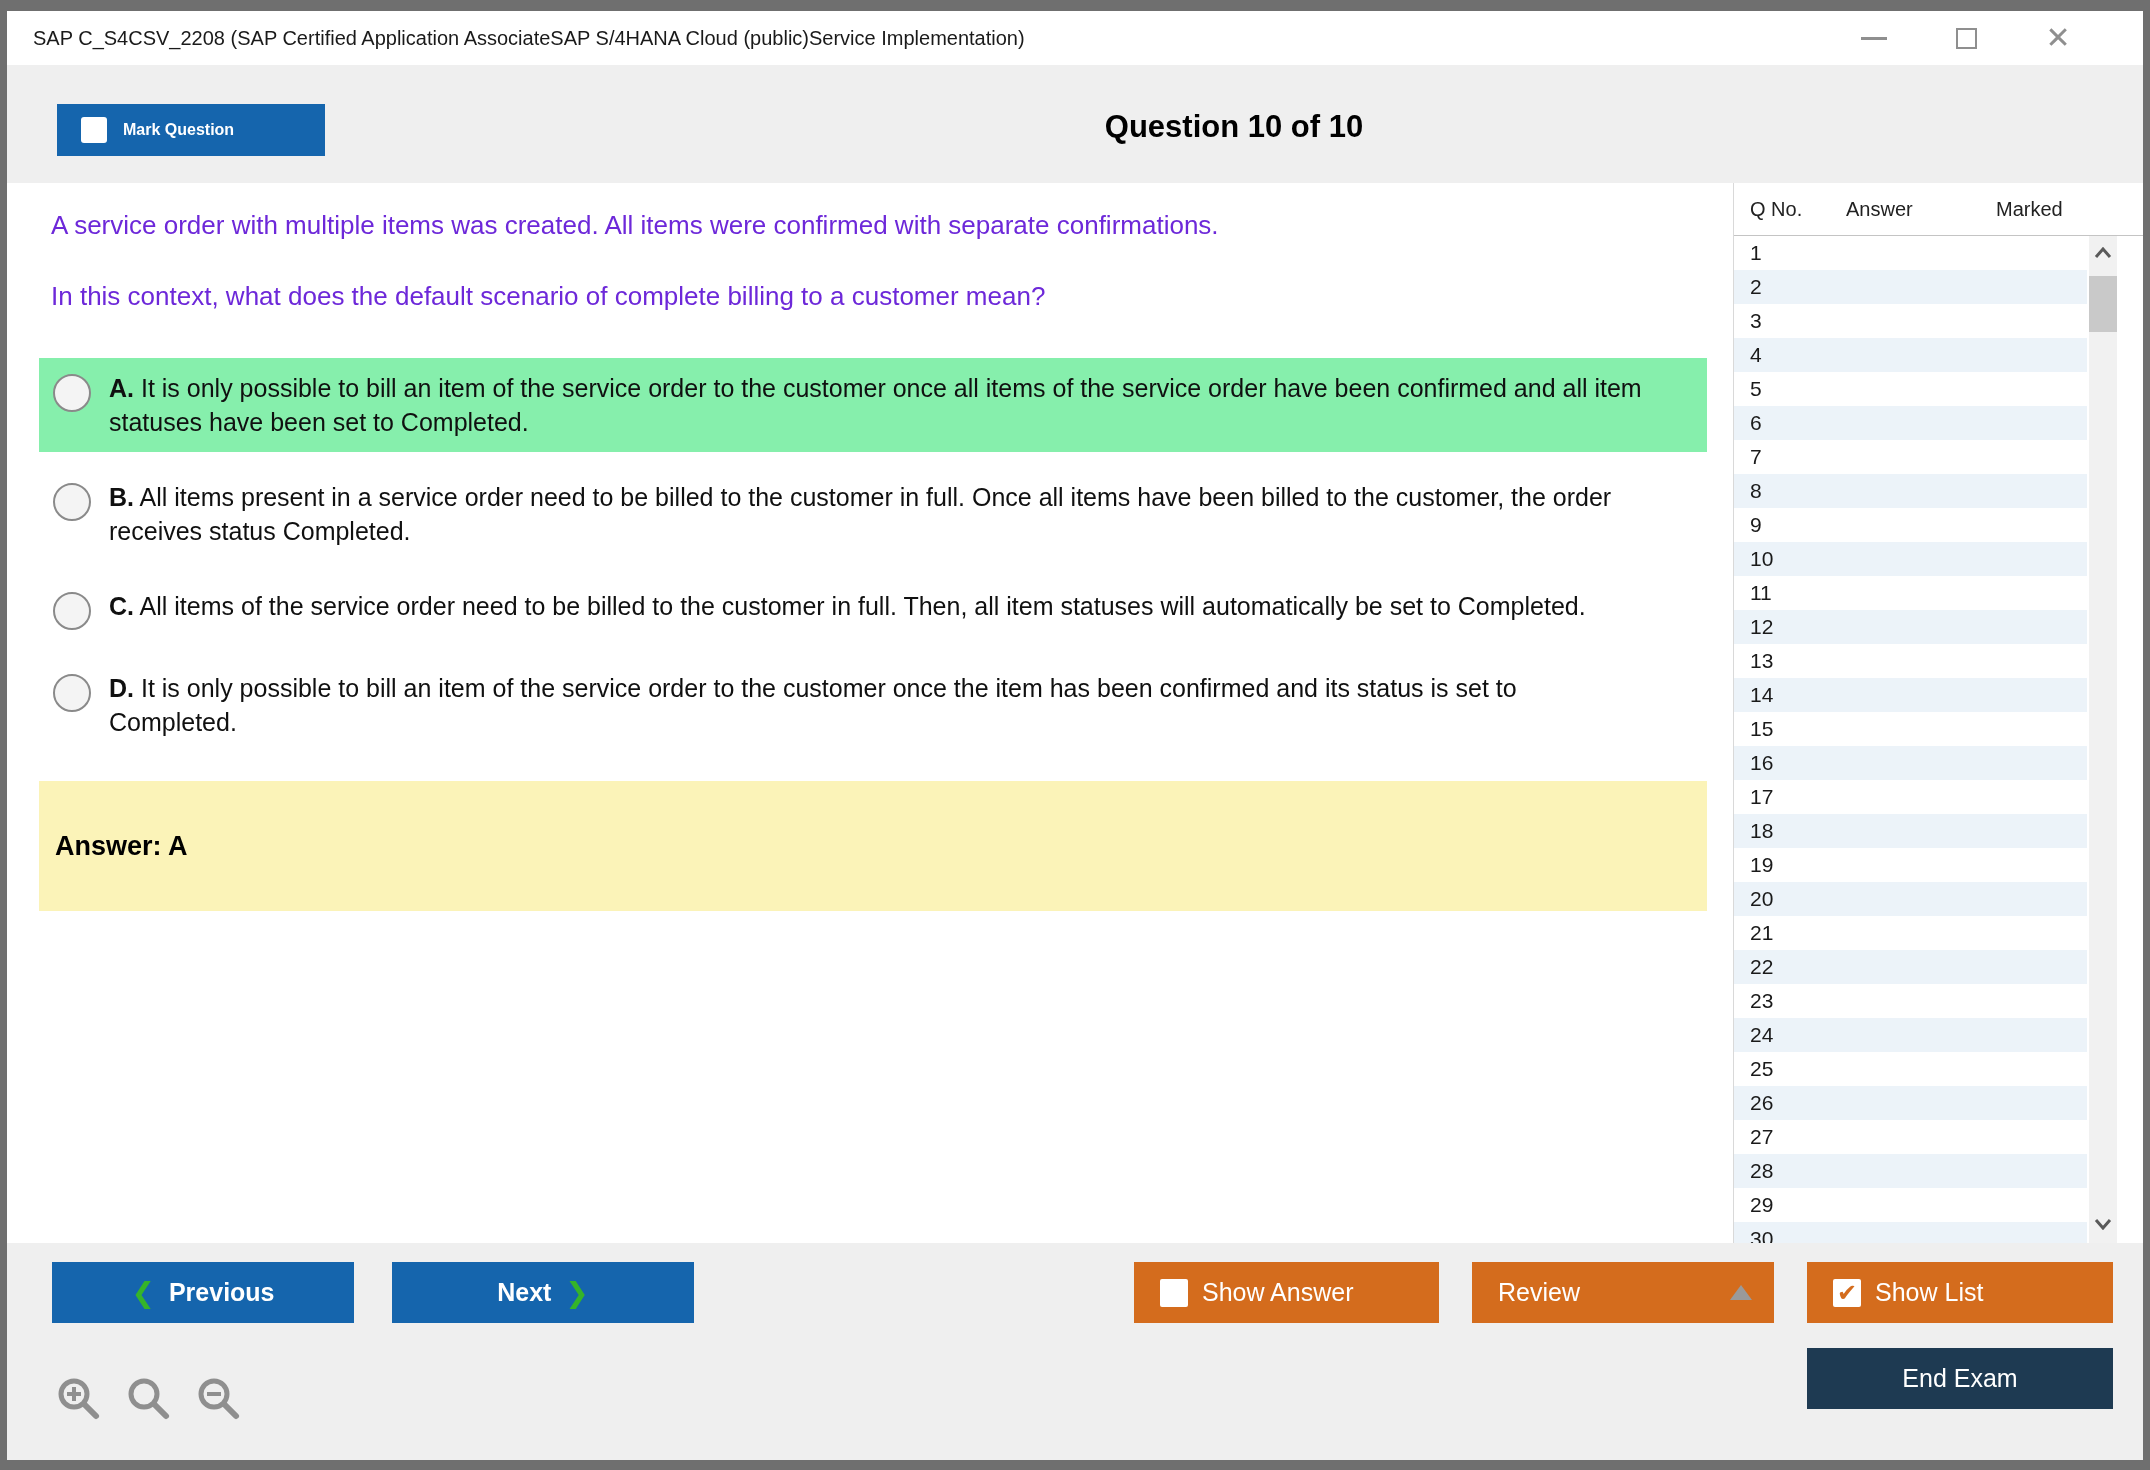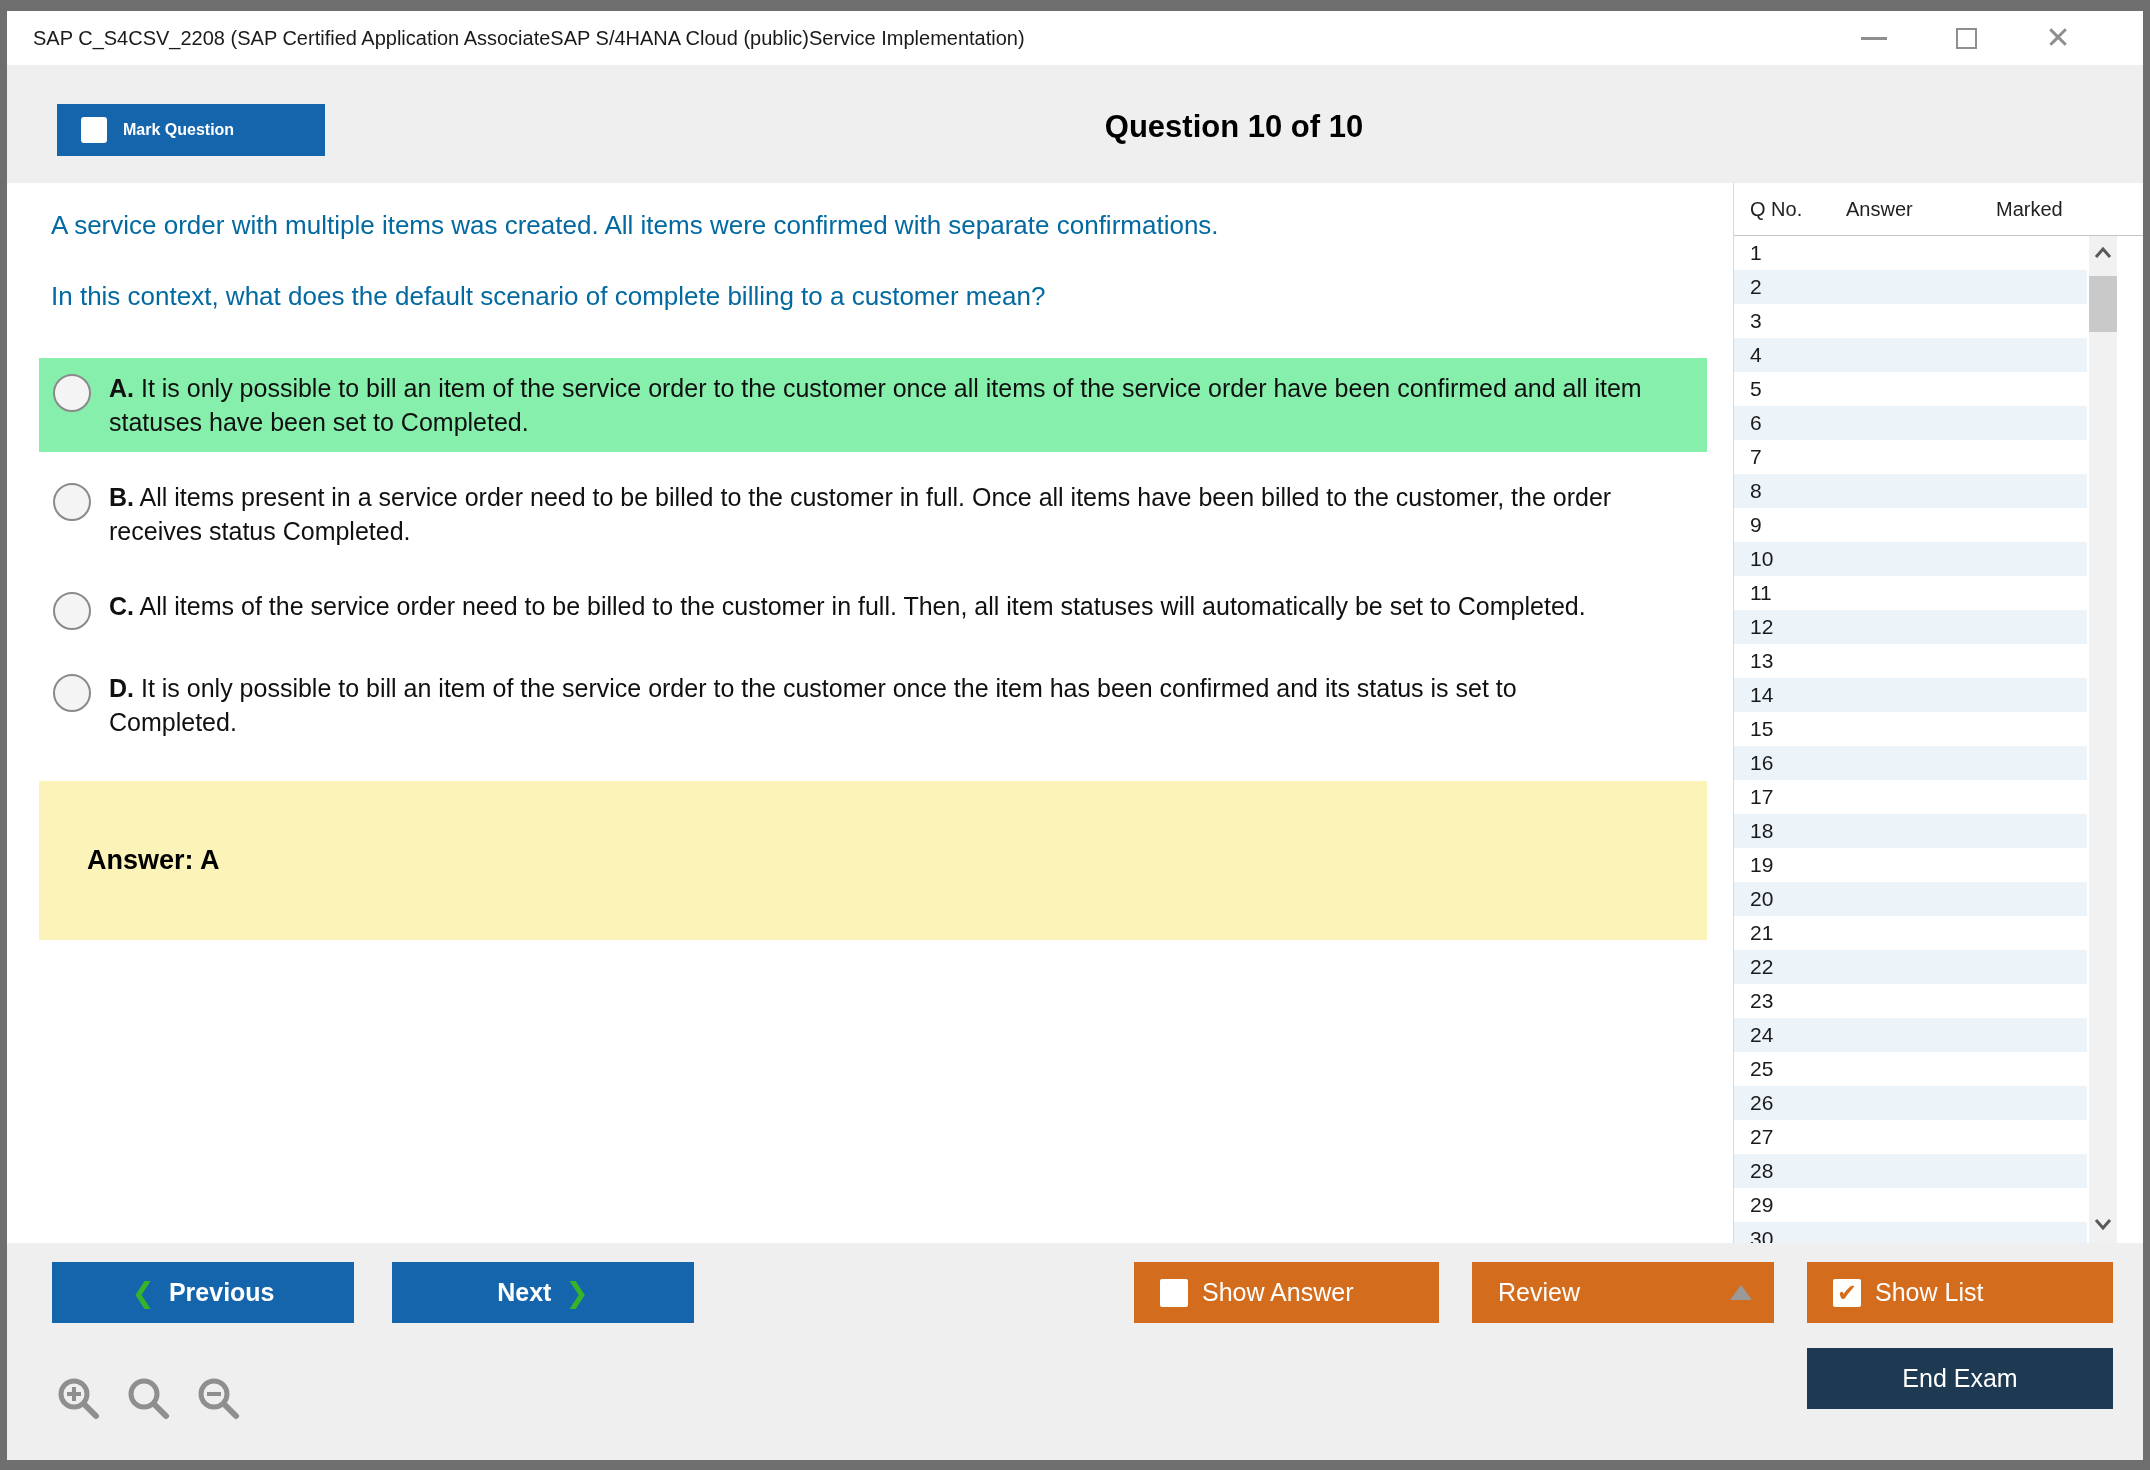--- a/index.html
+++ b/index.html
@@ -18,30 +18,30 @@
   
   .header-strip{position:absolute;left:0;right:0;top:54px;height:118px;background:#efefef;display:flex;align-items:flex-start;}
   .mark-btn{margin:39px 0 0 50px;width:268px;height:52px;background:#1565ad;display:flex;align-items:center;gap:16px;padding-left:24px;box-sizing:border-box;cursor:pointer;}
   .mark-btn .chk{width:26px;height:26px;background:#ffffff;border-radius:3px;}
   .mark-btn .lbl{color:#fff;font-weight:bold;font-size:16px;}
   .q-counter{flex:1;text-align:center;margin-top:44px;font-size:31px;font-weight:bold;color:#000;}
 
   
   .content{position:absolute;left:0;right:0;top:172px;bottom:217px;background:#ffffff;overflow:hidden;}
   .question-area{position:absolute;left:32px;top:0;width:1668px;}
-  .q-para{font-size:26px;color:#0369a1;margin:0 0 0 12px;}
+  .q-para{font-size:26px;color:#6d28d9;margin:0 0 0 12px;}
   .q-para.p1{margin-top:27px;}
   .q-para.p2{margin-top:40px;}
   .options{margin-top:46px;}
   .option{display:flex;gap:18px;padding:13px 60px 13px 14px;margin-bottom:15px;box-sizing:border-box;cursor:pointer;}
   .option.highlighted{background:#86efac;}
   .radio{flex:0 0 38px;width:38px;height:38px;border-radius:50%;border:2px solid #8a8a8a;background:#f4f4f4;box-sizing:border-box;margin-top:3px;}
   .opt-text{font-size:25px;line-height:34px;color:#101010;}
   .opt-letter{font-weight:bold;}
-  .answer-box{margin-top:29px;height:159px;background:#fbf3b8;display:flex;align-items:center;padding-left:48px;box-sizing:border-box;}
+  .answer-box{margin-top:29px;height:130px;background:#fbf3b8;display:flex;align-items:center;padding-left:16px;box-sizing:border-box;}
   .answer-box .answer-label{font-size:27px;font-weight:bold;color:#000;}
 
   
   .sidebar{position:absolute;top:0;bottom:0;right:0;width:410px;background:#fff;border-left:1px solid #d9d9d9;box-sizing:border-box;}
   .list-header{display:flex;height:52px;align-items:center;border-bottom:1px solid #c4c4c4;font-size:20px;color:#222;}
   .col-q{width:96px;padding-left:16px;}
   .col-a{width:150px;}
   .col-m{flex:1;}
   .list-rows{position:absolute;top:53px;bottom:0;left:0;right:56px;overflow:hidden;}
   .list-row{display:flex;height:34px;align-items:center;font-size:21px;color:#1a1a1a;cursor:pointer;}

